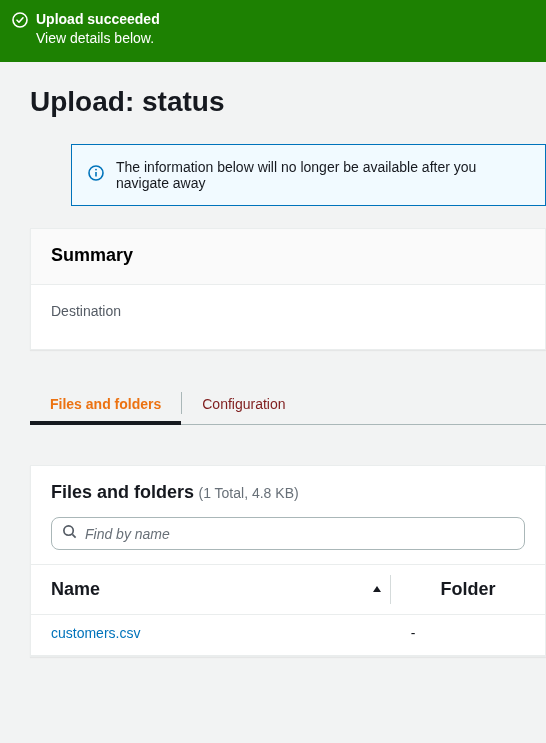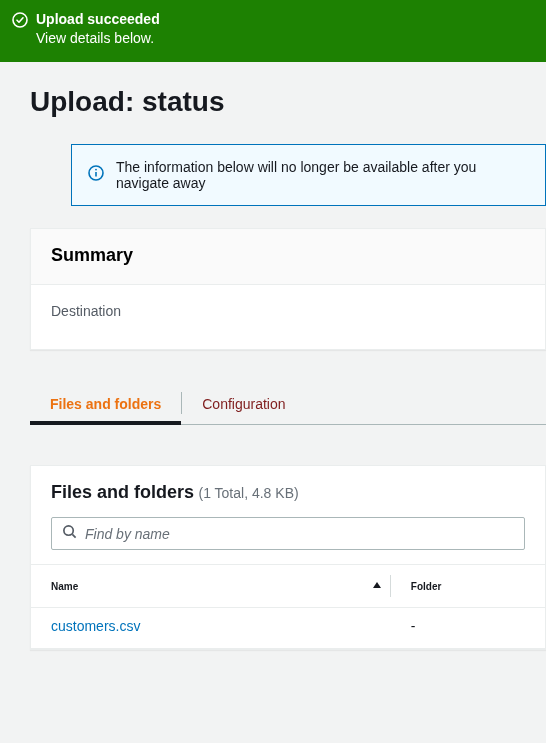--- a/index.html
+++ b/index.html
@@ -136,43 +136,43 @@
       font-weight: 400;
       color: #687078;
     }
     .search-wrap {
       padding: 0 20px 14px 20px;
     }
     .search-box {
       display: flex;
       align-items: center;
       border: 1px solid #aab7b8;
-      border-radius: 2px;
+      border-radius: 8px;
       padding: 6px 10px;
       gap: 8px;
     }
     .search-input {
       border: none;
       outline: none;
       font-size: 14px;
       flex: 1;
       color: #16191f;
       font-style: italic;
     }
     .search-input::placeholder {
       color: #687078;
       font-style: italic;
     }
     table {
       width: 100%;
       border-collapse: collapse;
     }
     thead th {
-      text-align: left;
-      font-size: 10px;
+      text-align: center;
+      font-size: 18px;
       font-weight: 700;
       color: #16191f;
       padding: 14px 20px;
       border-top: 1px solid #eaeded;
       border-bottom: 1px solid #eaeded;
       position: relative;
     }
     thead th:first-child {
       padding-right: 8px;
     }

